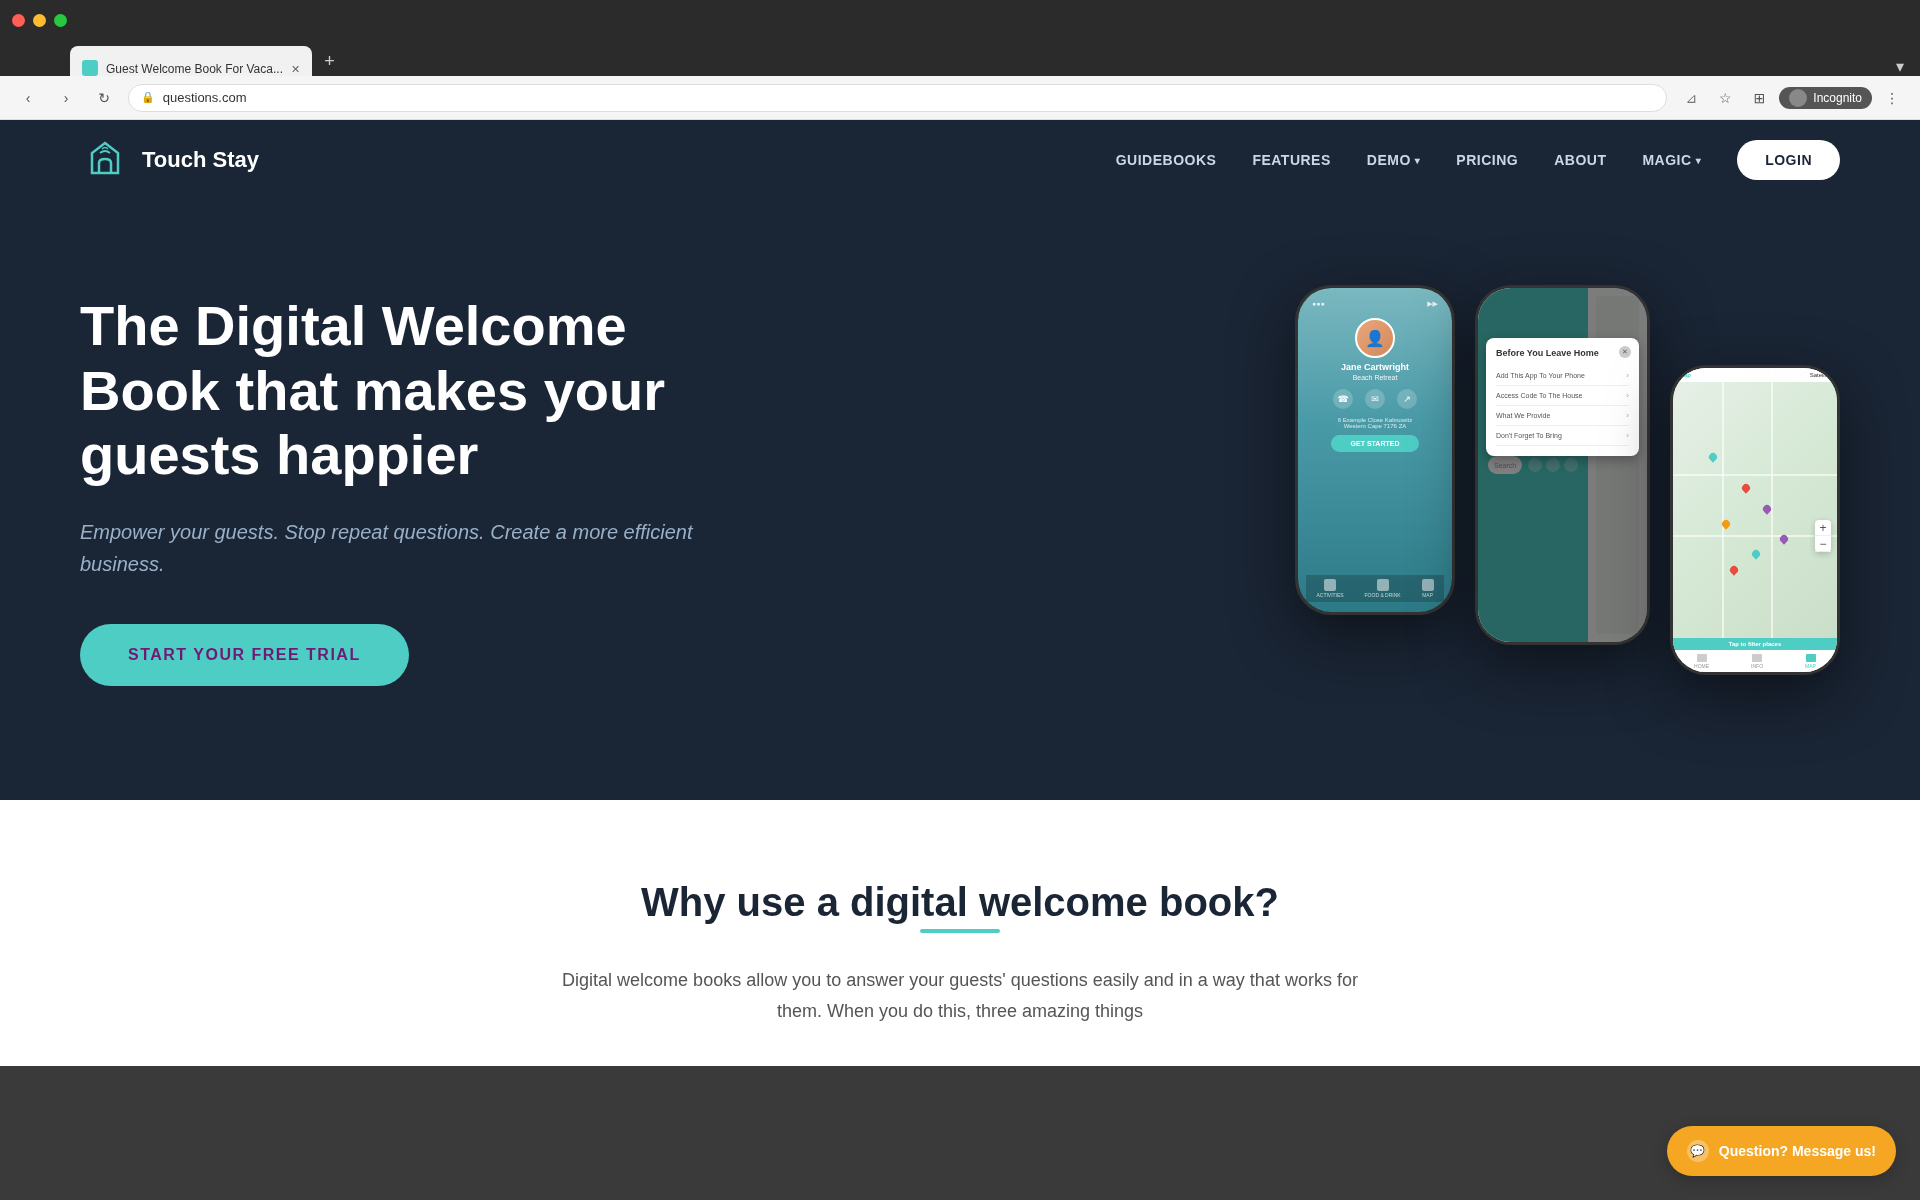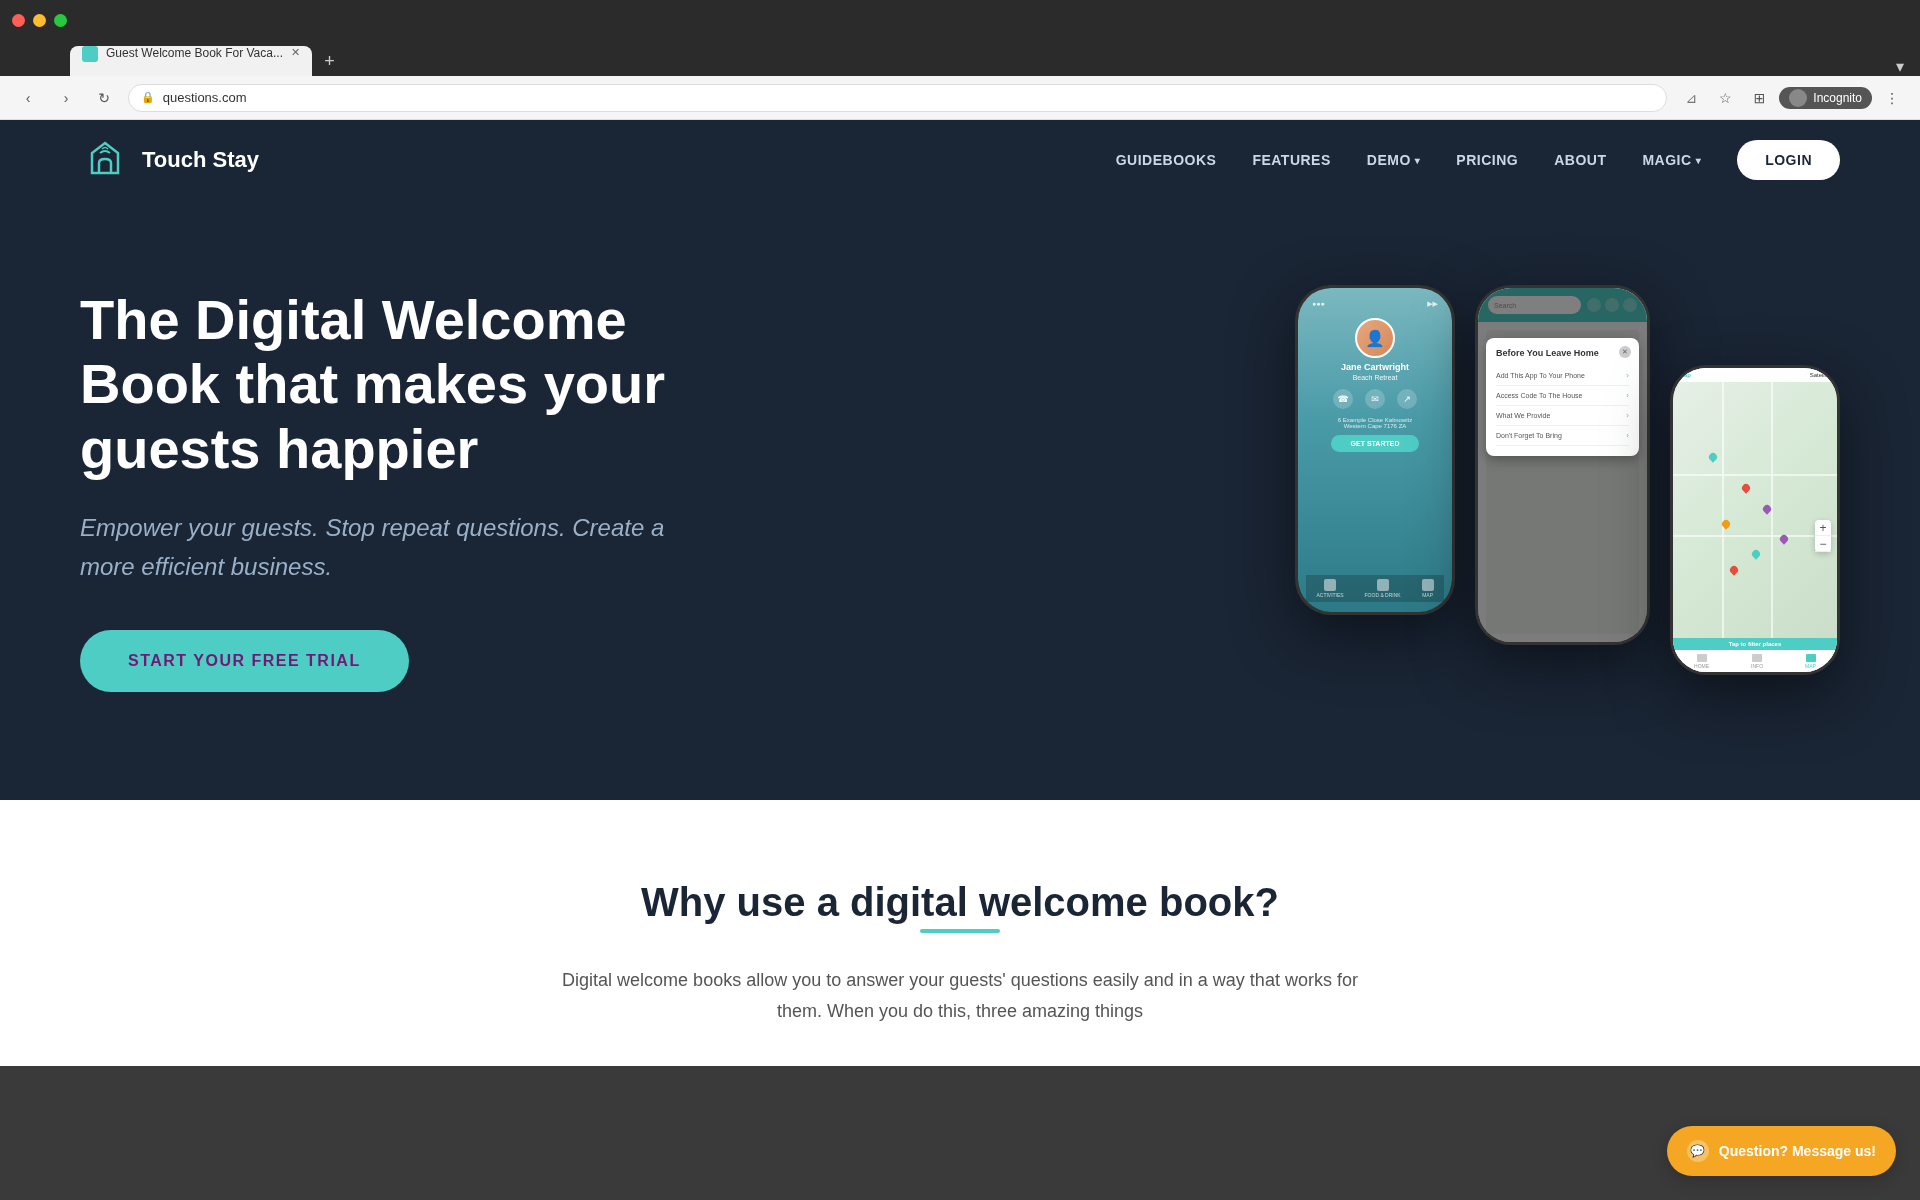--- a/index.html
+++ b/index.html
@@ -31,21 +31,21 @@
       display: flex;
       align-items: flex-end;
       padding: 0 0 0 70px;
       gap: 0;
     }
     .browser-tab {
       background: #f1f1f1;
       border-radius: 8px 8px 0 0;
       height: 30px;
       display: flex;
-      align-items: flex-start;
+      align-items: flex-end;
       padding: 0 12px;
       gap: 8px;
       font-size: 12px;
       color: #333;
       min-width: 220px;
     }
     .browser-tab .tab-favicon {
       width: 16px; height: 16px;
       background: #4ecdc4;
       border-radius: 3px;
@@ -201,21 +201,21 @@
       max-width: 620px;
     }
     .hero-title {
       font-size: 56px;
       font-weight: 800;
       color: #fff;
       line-height: 1.15;
       margin-bottom: 28px;
     }
     .hero-subtitle {
-      font-size: 24px;
+      font-size: 20px;
       color: #9ab0c8;
       line-height: 1.6;
       margin-bottom: 44px;
       font-style: italic;
     }
     .cta-btn {
       background: #4ecdc4;
       color: #701a75;
       font-size: 16px;
       font-weight: 800;
@@ -352,21 +352,21 @@
     .phone-address-text {
       color: rgba(255,255,255,0.8);
       font-size: 6px;
       text-align: center;
     }
 
     
     .phone-center .phone-screen {
       background: #f8f9fa;
       display: flex;
-      flex-direction: column;
+      flex-direction: row;
     }
     .phone-c-header {
       background: #4ecdc4;
       padding: 8px 10px;
       display: flex;
       align-items: center;
       gap: 6px;
     }
     .phone-c-search {
       flex: 1;

